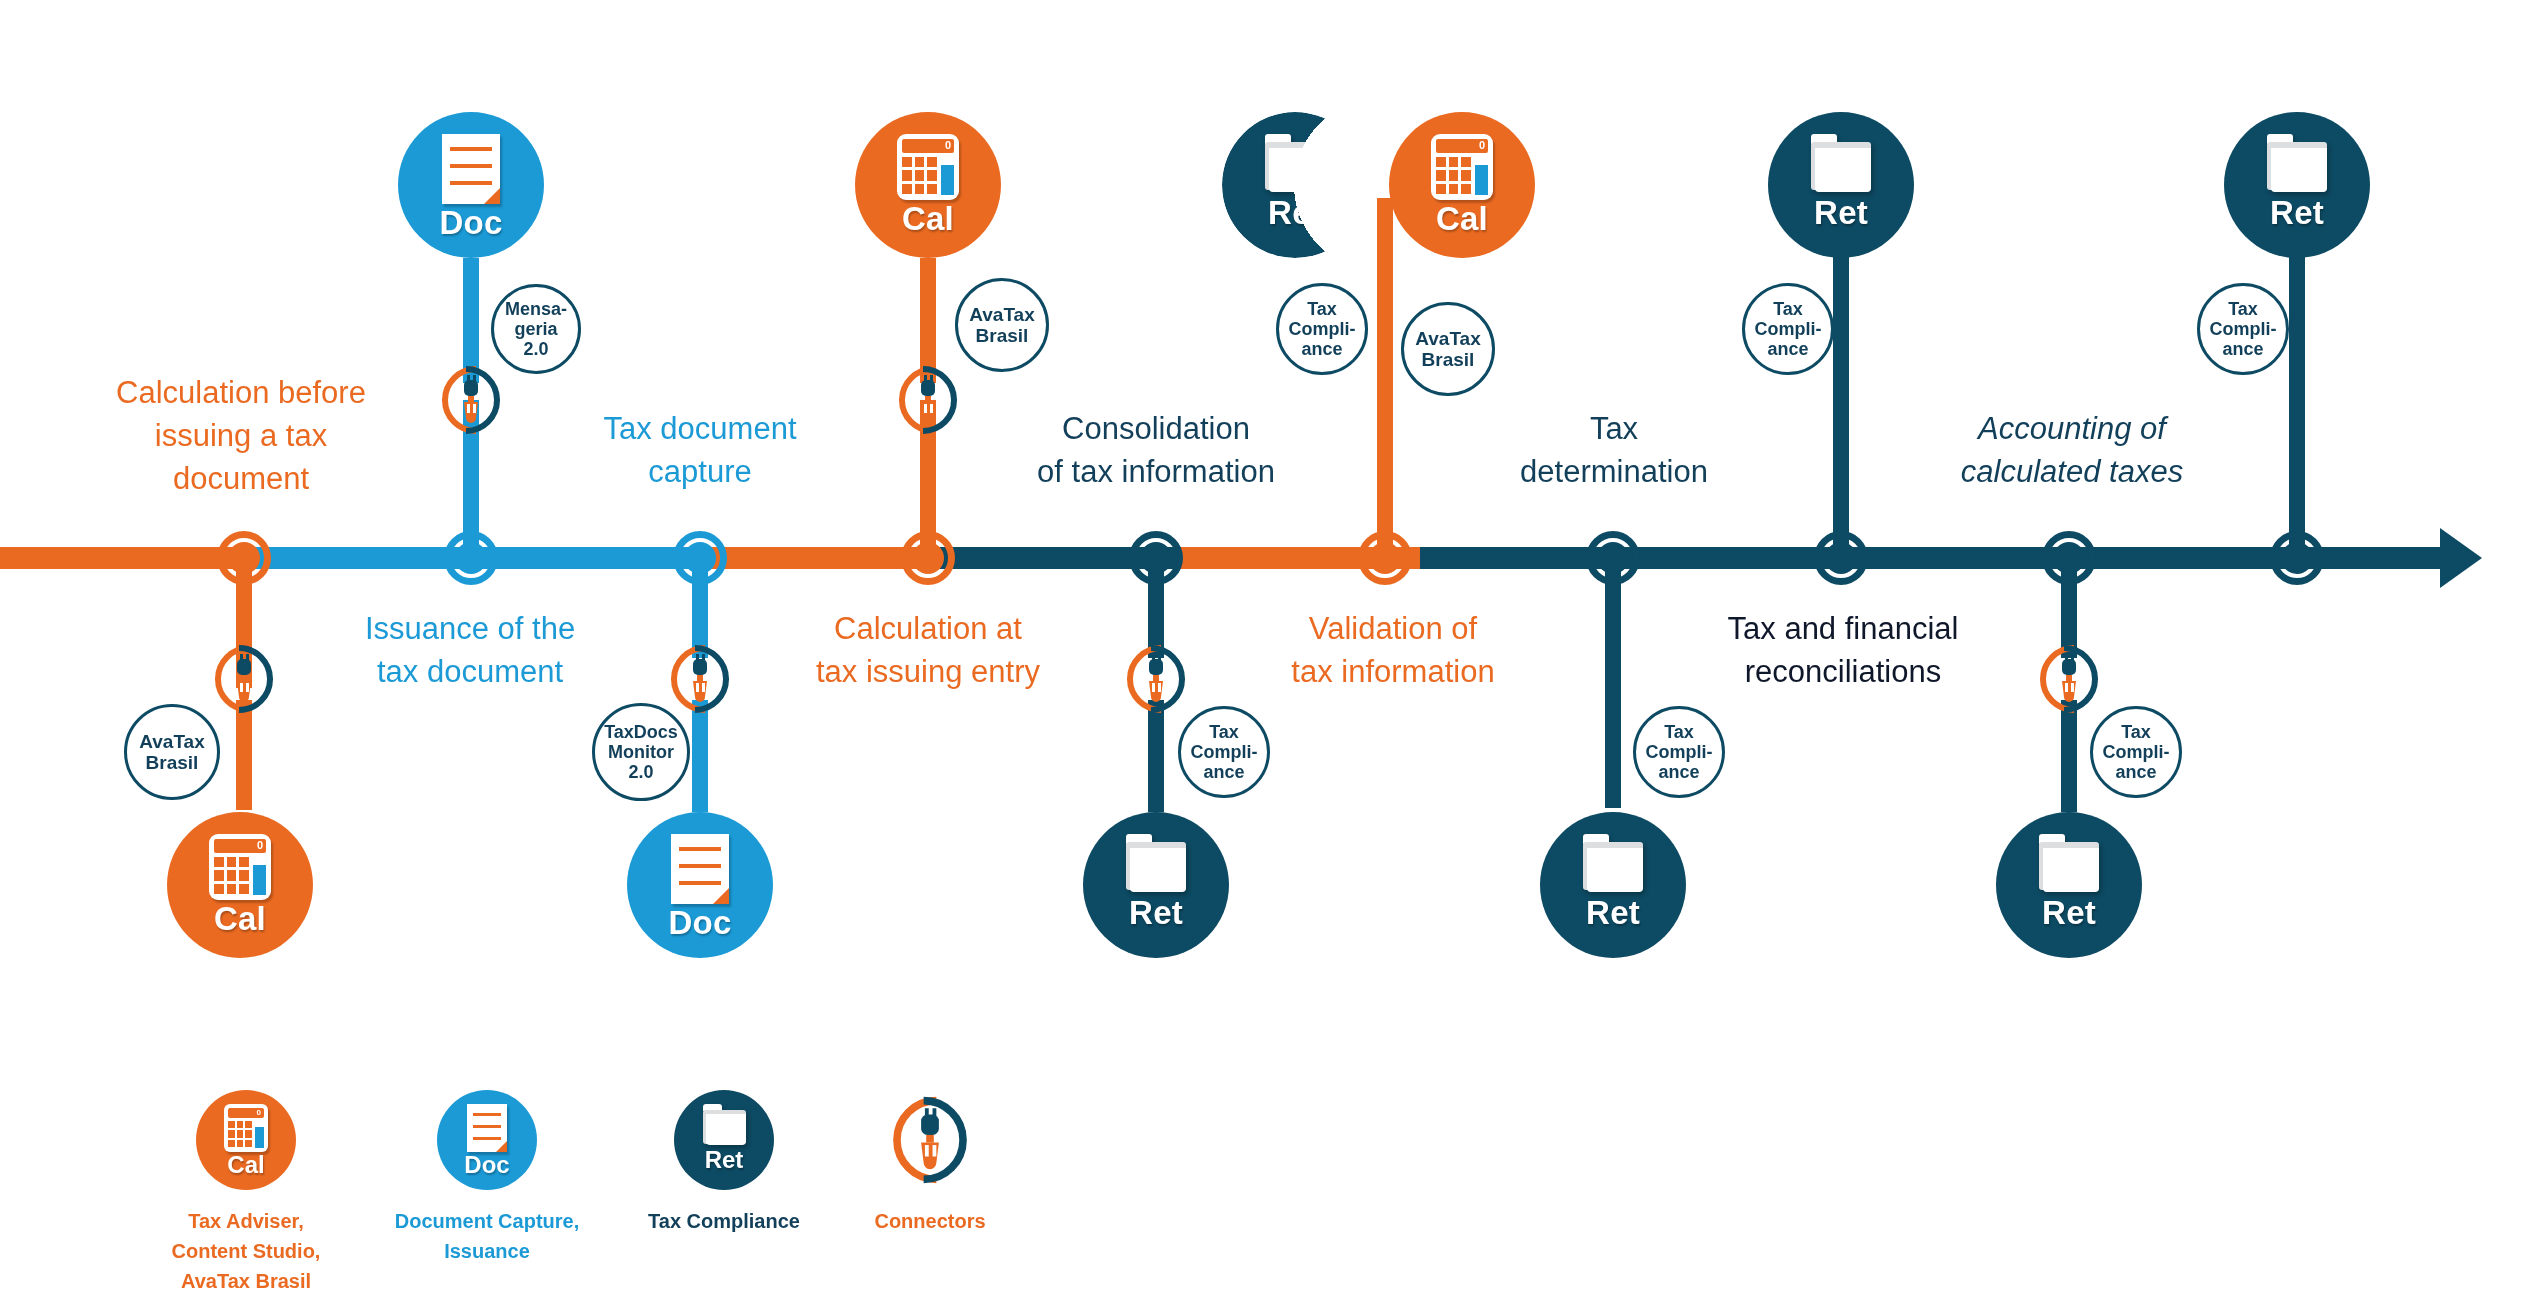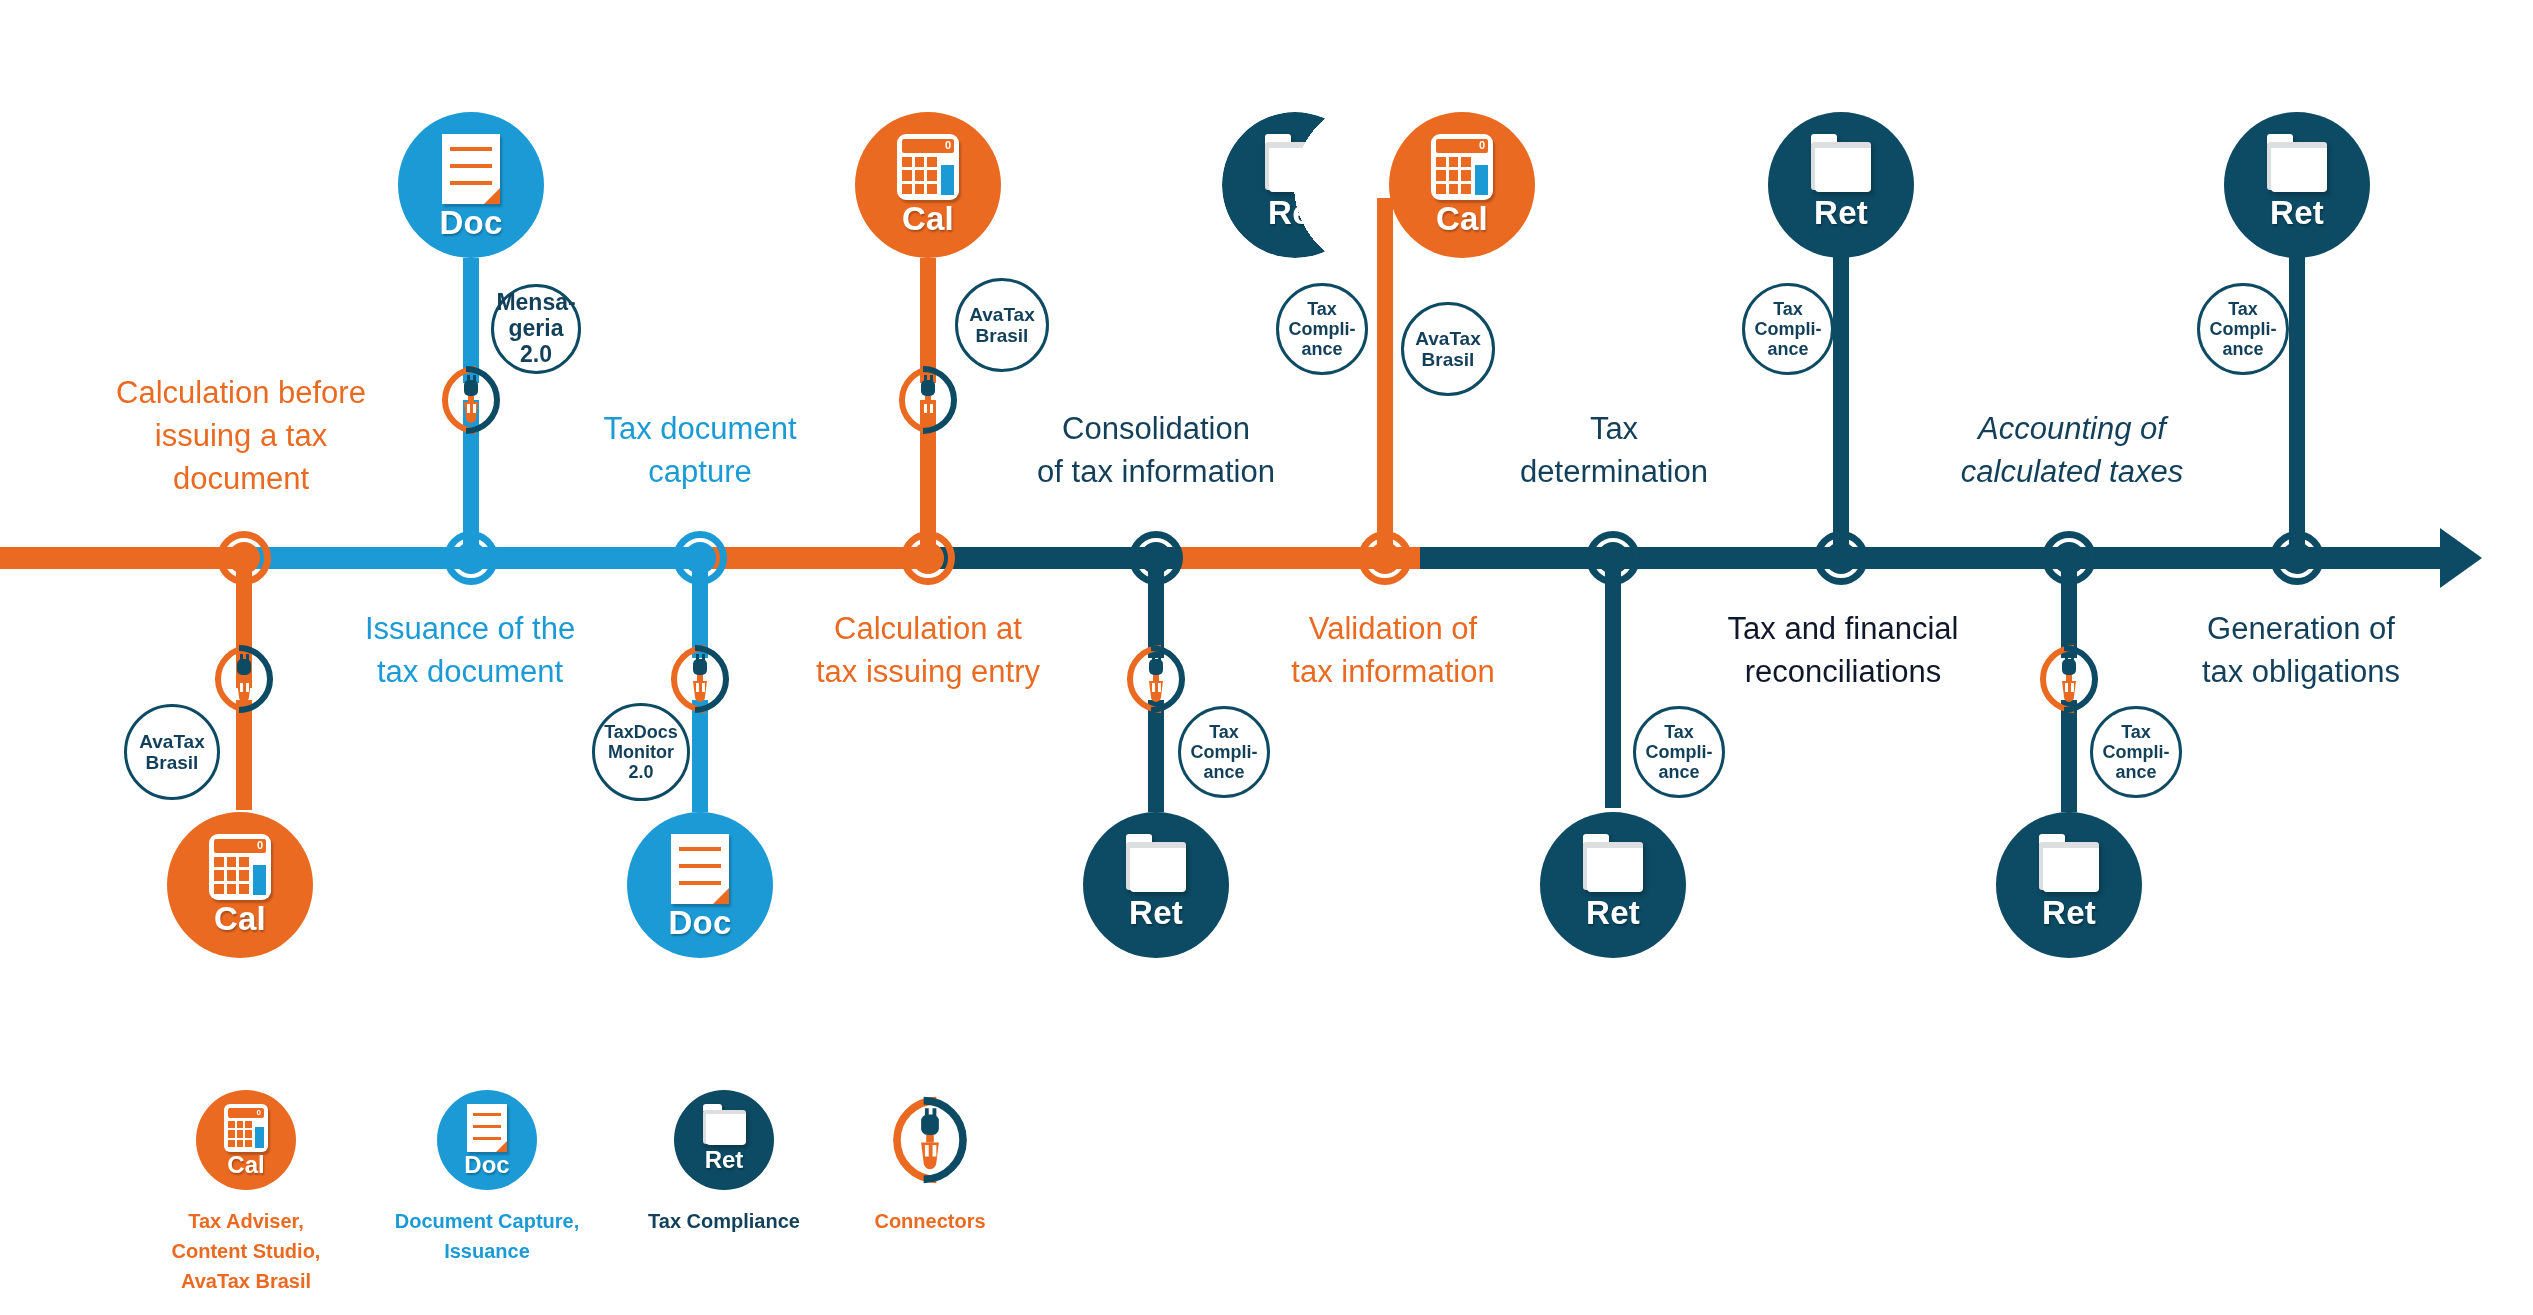--- a/index.html
+++ b/index.html
@@ -176,22 +176,20 @@
   <div class="stage-label" style="left:1156px;top:408px;width:360px;color:#123f59;">Consolidation
 of tax information</div>
   <div class="stage-label" style="left:1393px;top:608px;width:340px;color:#ea6a21;">Validation of
 tax information</div>
   <div class="stage-label" style="left:1614px;top:408px;width:300px;color:#123f59;">Tax
 determination</div>
   <div class="stage-label" style="left:1843px;top:608px;width:360px;color:#0f172a;">Tax and financial
 reconciliations</div>
   <div class="stage-label" style="left:2072px;top:408px;width:360px;color:#123f59;font-style:italic;">Accounting of
 calculated taxes</div>
-  <div class="stage-label" style="left:2301px;top:608px;width:340px;color:#123f59;">Generation of
-tax obligations</div>
 
   <div class="prod" style="left:240px;top:885px;background:#ea6a21;">
     <div class="ico-cal">
       <div class="scr">
           <span>0</span>
         </div>
       <div class="keys">
           <i></i>
           <i></i>
           <i></i>
@@ -389,21 +387,21 @@
     <rect x="33" y="12" width="3" height="7" fill="#0d4a63"></rect>
       <rect x="39" y="12" width="3" height="7" fill="#0d4a63"></rect>
     <rect x="34" y="33" width="6" height="6" fill="#ea6a21"></rect>
     <path d="M30 39 h14 l-2 16 a5 5 0 0 1 -10 0 z" fill="#ea6a21"></path>
     <rect x="33" y="41" width="3" height="9" fill="#fff"></rect>
       <rect x="39" y="41" width="3" height="9" fill="#fff"></rect>
   </svg>
 
   <div class="bubble" style="left:172px;top:752px;width:96px;height:96px;font-size:19px;">AvaTax
 Brasil</div>
-  <div class="bubble" style="left:536px;top:329px;width:90px;height:90px;font-size:23px;">Mensa-
+  <div class="bubble" style="left:536px;top:329px;width:90px;height:90px;font-size:18px;">Mensa-
 geria
 2.0</div>
   <div class="bubble" style="left:641px;top:752px;width:98px;height:98px;font-size:18px;">TaxDocs
 Monitor
 2.0</div>
   <div class="bubble" style="left:1002px;top:325px;width:94px;height:94px;font-size:19px;">AvaTax
 Brasil</div>
   <div class="bubble" style="left:1224px;top:752px;width:92px;height:92px;font-size:18px;">Tax
 Compli-
 ance</div>

